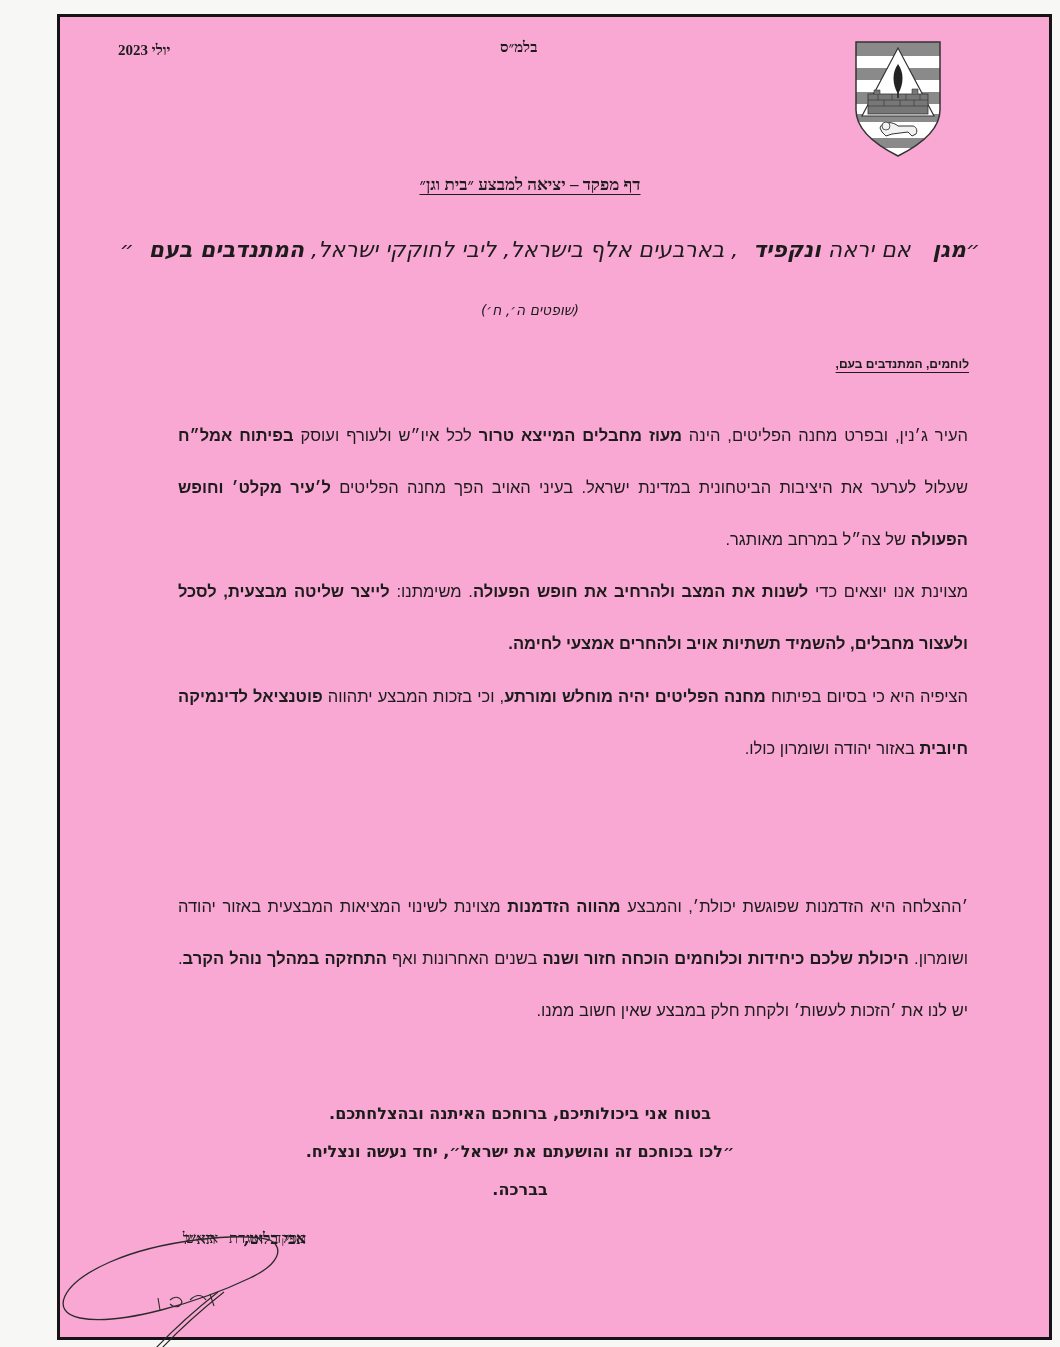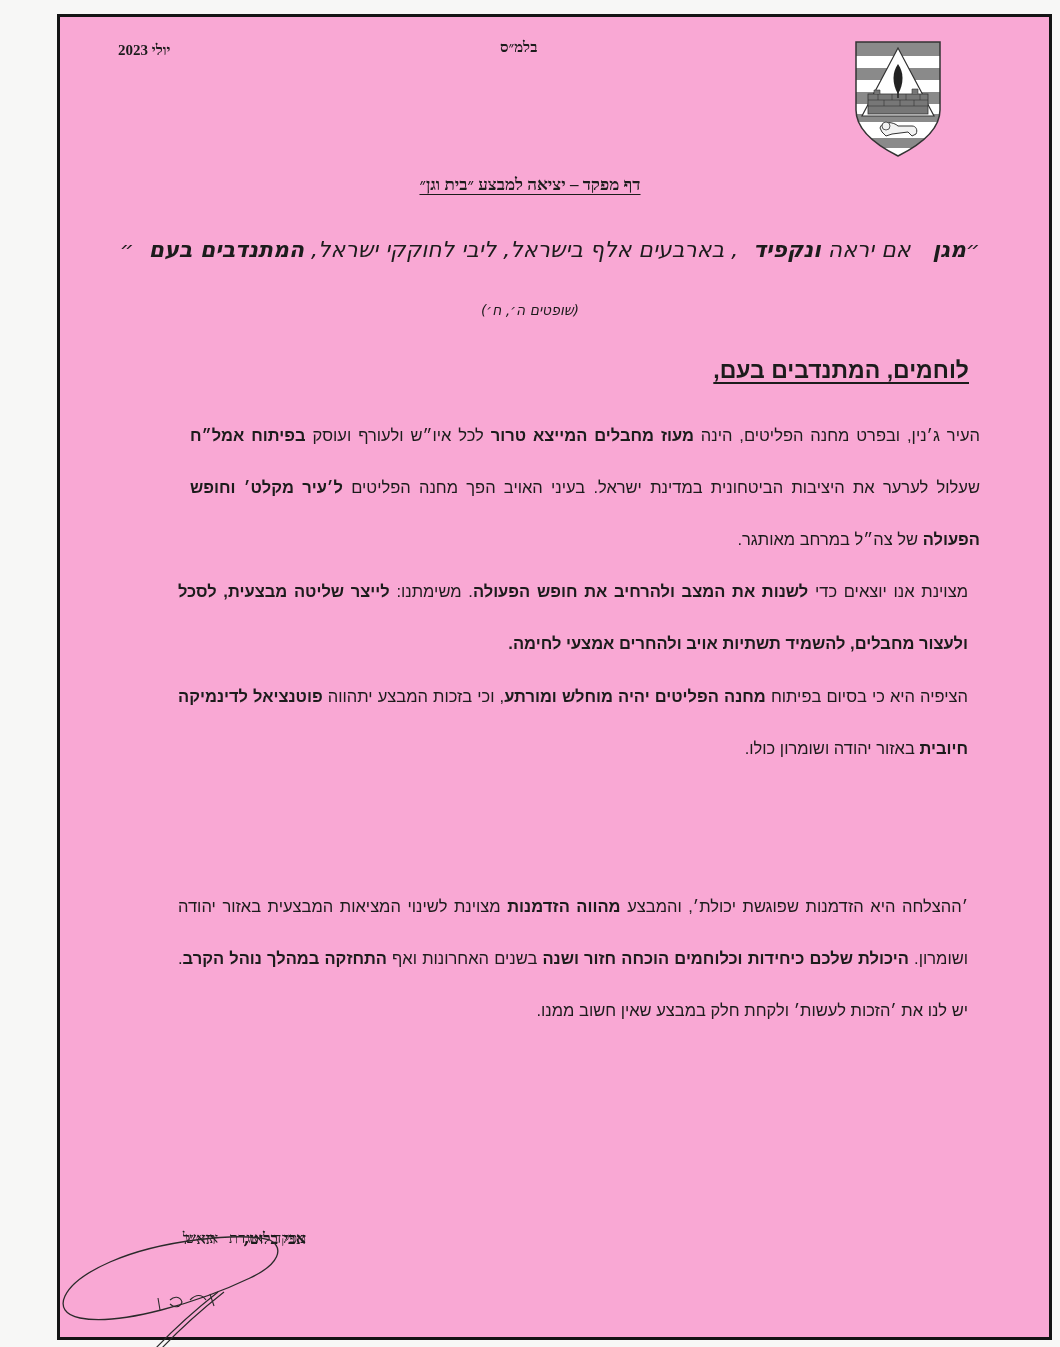--- a/index.html
+++ b/index.html
@@ -75,36 +75,36 @@
       direction: rtl;
       font-style: italic;
       font-size: 14px;
       font-family: "DejaVu Sans", sans-serif;
     }
     .greeting {
       right: 80px; top: 340px;
       direction: rtl;
       font-family: "Liberation Sans", sans-serif;
       font-weight: bold;
-      font-size: 23px;
+      font-size: 12px;
       text-decoration: underline;
       text-underline-offset: 4px;
       white-space: nowrap;
     }
     .body {
       left: 118px;
       width: 790px;
       direction: rtl;
       text-align: justify;
       font-family: "Liberation Sans", sans-serif;
       font-size: 16.5px;
       line-height: 52px;
     }
     .body b { font-weight: bold; }
-    .p1 { top: 392px; margin-left: 12px; }
+    .p1 { top: 392px; }
     .p2 { top: 548px; }
     .p3 { top: 653px; }
     .p4 { top: 758px; }
     .p5 { top: 863px; }
     .closing {
       left: 200px; top: 1078px;
       width: 520px;
       text-align: center;
       direction: rtl;
       font-family: "DejaVu Sans", sans-serif;
@@ -189,20 +189,25 @@
 
   <div class="abs body p1"><span>העיר ג׳נין, ובפרט מחנה הפליטים, הינה </span><b>מעוז מחבלים המייצא טרור</b><span> לכל איו״ש ולעורף ועוסק </span><b>בפיתוח אמל״ח</b><span> שעלול לערער את היציבות הביטחונית במדינת ישראל. בעיני האויב הפך מחנה הפליטים </span><b>ל׳עיר מקלט׳ וחופש הפעולה</b><span> של צה״ל במרחב מאותגר.</span></div>
 
   <div class="abs body p2"><span>מצוינת אנו יוצאים כדי </span><b>לשנות את המצב ולהרחיב את חופש הפעולה</b><span>. משימתנו: </span><b>לייצר שליטה מבצעית, לסכל ולעצור מחבלים, להשמיד תשתיות אויב ולהחרים אמצעי לחימה.</b></div>
 
   <div class="abs body p3"><span>הציפיה היא כי בסיום בפיתוח </span><b>מחנה הפליטים יהיה מוחלש ומורתע</b><span>, וכי בזכות המבצע יתהווה </span><b>פוטנציאל לדינמיקה חיובית</b><span> באזור יהודה ושומרון כולו.</span></div>
 
 
   <div class="abs body p5"><span>׳ההצלחה היא הזדמנות שפוגשת יכולת׳, והמבצע </span><b>מהווה הזדמנות</b><span> מצוינת לשינוי המציאות המבצעית באזור יהודה ושומרון. </span><b>היכולת שלכם כיחידות וכלוחמים הוכחה חזור ושנה</b><span> בשנים האחרונות ואף </span><b>התחזקה במהלך נוהל הקרב</b><span>. יש לנו את ׳הזכות לעשות׳ ולקחת חלק במבצע שאין חשוב ממנו.</span></div>
 
+  <div class="abs closing">
+    <div>בטוח אני ביכולותיכם, ברוחכם האיתנה ובהצלחתכם.</div>
+    <div>״לכו בכוחכם זה והושעתם את ישראל״, יחד נעשה ונצליח.</div>
+    <div>בברכה.</div>
+  </div>
 
   <div class="abs sig-name"><span>אבי בלוט,</span><span class="rank">תא״ל</span></div>
 
   <div class="abs sig-title">מפקד אוגדת איו״ש</div>
 
   <svg class="abs signature-svg" viewBox="0 0 300 140">
     <path d="M230 18 C200 10 120 18 70 40 C20 62 10 90 40 96 C80 104 160 80 210 56 C240 42 244 26 230 18" fill="none" stroke="#2a2a2a" stroke-width="1.3"></path>
     <path d="M96 148 C120 120 150 92 178 70" fill="none" stroke="#2a2a2a" stroke-width="1.2"></path>
     <path d="M102 148 C126 120 156 92 184 70" fill="none" stroke="#2a2a2a" stroke-width="1.2"></path>
     <path d="M150 78 C156 72 162 72 166 78 M170 72 L174 84 M130 78 C134 74 140 74 142 80 C140 86 134 86 130 82 M118 76 L120 88" fill="none" stroke="#2a2a2a" stroke-width="1.1"></path>

